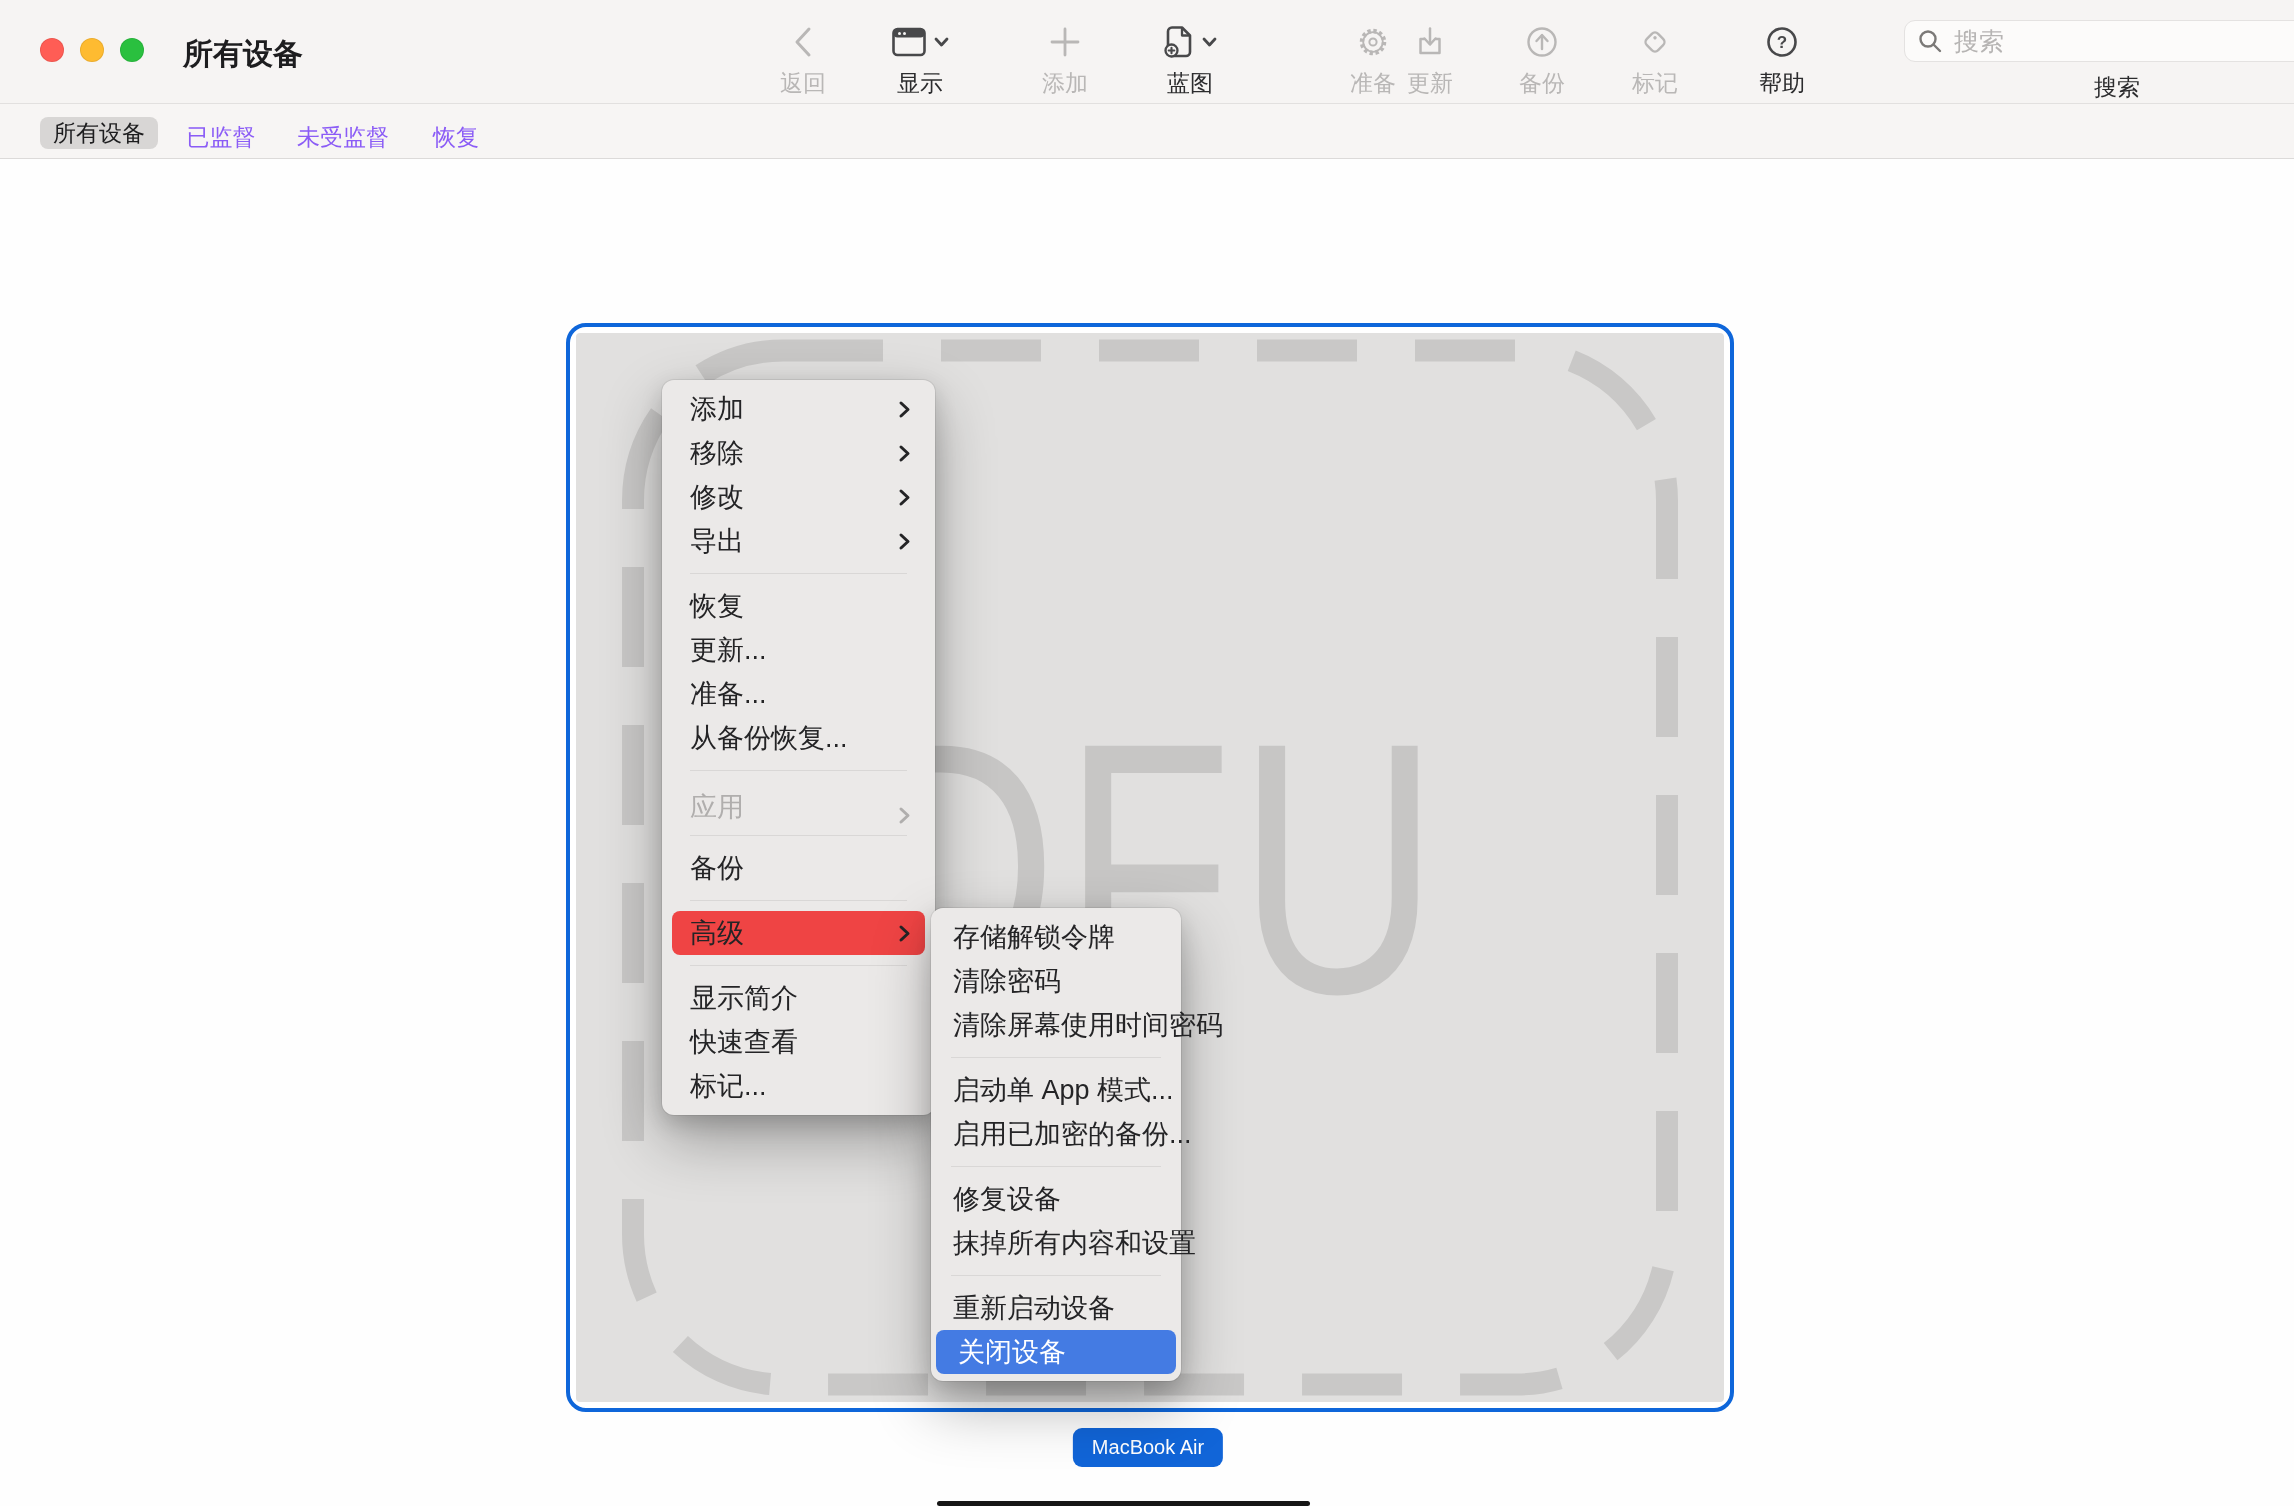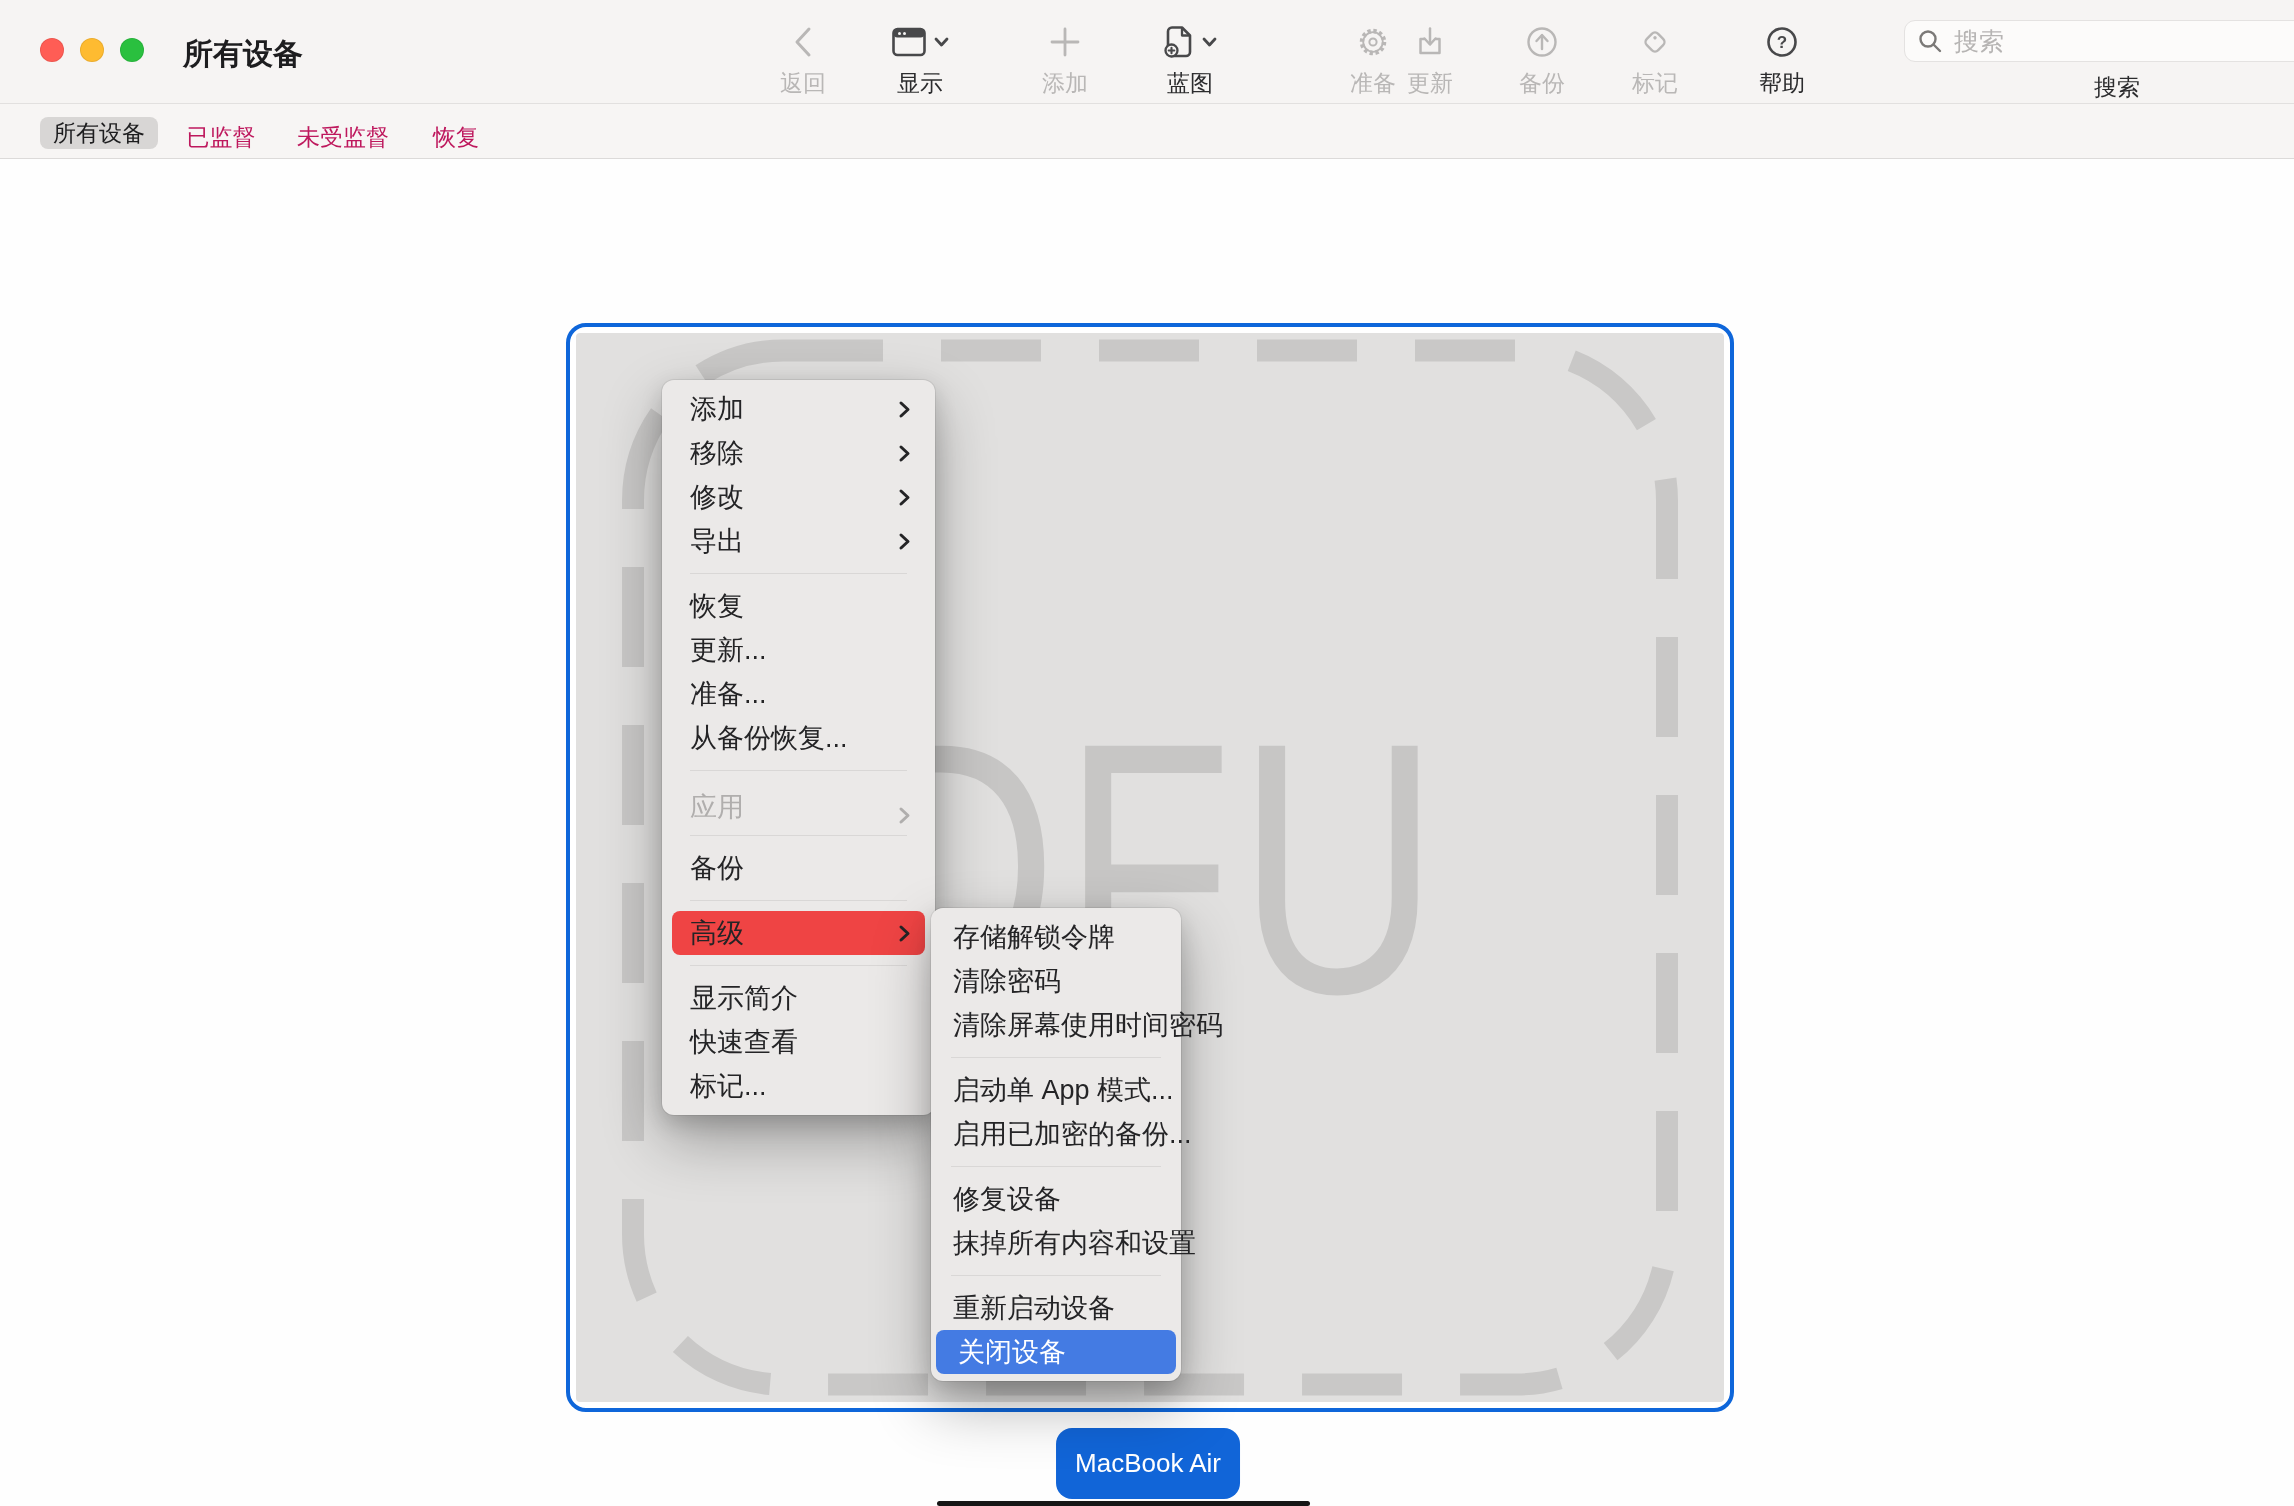--- a/index.html
+++ b/index.html
@@ -29,31 +29,31 @@
     background:#fcfbfa;display:flex;align-items:center;padding:0 12px;}
   .search-field input{border:none;outline:none;background:transparent;font-size:25px;width:100%;
     margin-left:9px;color:#333;font-family:inherit;}
   .search-field input::placeholder{color:#b6b4b3;}
   .search-label{font-size:23px;color:#2c2c2e;margin-top:10px;}
   
   .tabstrip{position:absolute;left:0;top:104px;width:2294px;height:55px;
     background:#f7f5f4;border-bottom:1px solid #dcdad9;box-sizing:border-box;}
   .tab-pill{position:absolute;left:40px;top:13px;width:118px;height:32px;background:#d8d6d5;
     border-radius:8px;display:flex;align-items:center;justify-content:center;font-size:23px;color:#1d1d1f;}
-  .tab-plain{position:absolute;top:18px;transform:translateX(-50%);font-size:23px;color:#be185d;white-space:nowrap;}
+  .tab-plain{position:absolute;top:18px;transform:translateX(-50%);font-size:23px;color:#8b5cf6;white-space:nowrap;}
   
   .device-card{position:absolute;left:566px;top:323px;width:1168px;height:1089px;box-sizing:border-box;
     border:4px solid #0e66da;border-radius:20px;background:#fff;padding:6px;z-index:1;}
   .device-img{width:100%;height:100%;background:#e1e0df;border-radius:4px;position:relative;
     display:flex;align-items:center;justify-content:center;overflow:hidden;}
   .dashed-frame{position:absolute;left:0;top:0;}
   .dfu-text{font-size:358px;font-weight:200;color:#c7c6c5;letter-spacing:6px;
     transform:scaleX(0.78);white-space:nowrap;line-height:1;}
   .device-label{position:absolute;left:1148px;top:1428px;transform:translateX(-50%);
-    background:#1165d8;color:#fff;font-size:26px;padding:20px 19px;border-radius:16px;white-space:nowrap;z-index:1;}
+    background:#1165d8;color:#fff;font-size:20px;padding:8px 19px;border-radius:9px;white-space:nowrap;z-index:1;}
   
   .menu{position:absolute;background:#ebe9e8;border-radius:12px;box-sizing:border-box;
     padding:7px 0;display:flex;flex-direction:column;font-size:27px;color:#242426;
     box-shadow:0 0 0 1px rgba(0,0,0,0.07),0 25px 60px rgba(0,0,0,0.30),0 8px 22px rgba(0,0,0,0.16);}
   #main-menu{left:662px;top:380px;width:273px;z-index:4;}
   #sub-menu{left:931px;top:908px;width:250px;z-index:5;}
   .mrow{height:44px;display:flex;align-items:center;padding:0 24px 0 28px;}
   #sub-menu .mrow{padding:0 20px 0 22px;}
   .mlabel{white-space:nowrap;}
   .chev{margin-left:auto;flex:none;}

